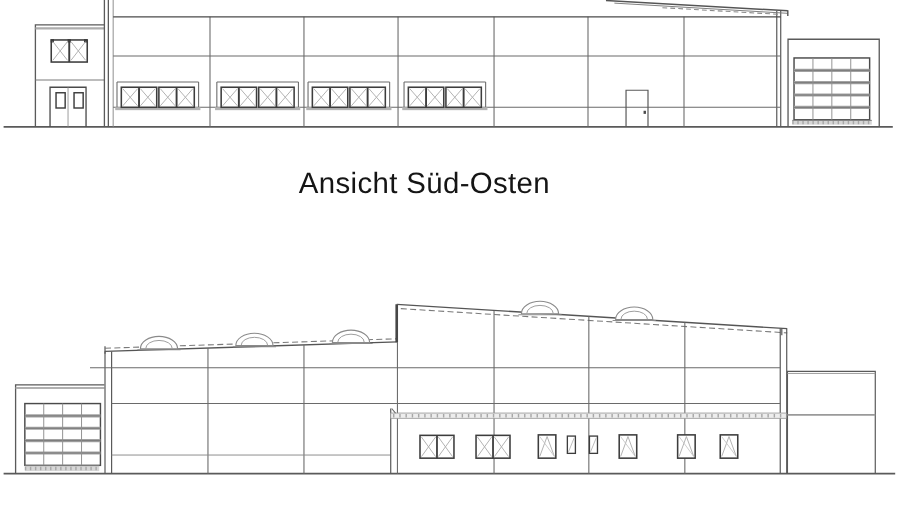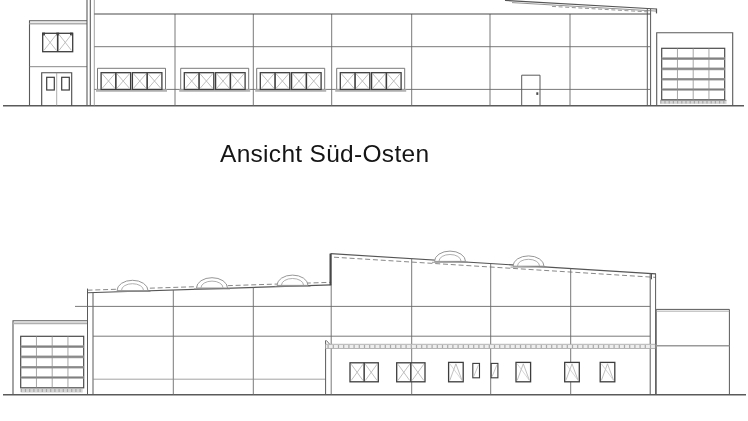--- a/index.html
+++ b/index.html
@@ -6,21 +6,21 @@
   .sheet{
     position:relative;
     width:748px;height:421px;
     background:#ffffff;
     overflow:hidden;
     font-family:"Liberation Sans", sans-serif;
   }
   .sheet svg{position:absolute;left:0;top:0;}
   .drawing-title{
     position:absolute;
-    left:220px;top:140px;
+    left:249px;top:140px;
     font-size:24.5px;
     color:#151515;
     letter-spacing:0.3px;
     white-space:nowrap;
   }
 </style>
 </head>
 <body>
 
 <div class="sheet">

